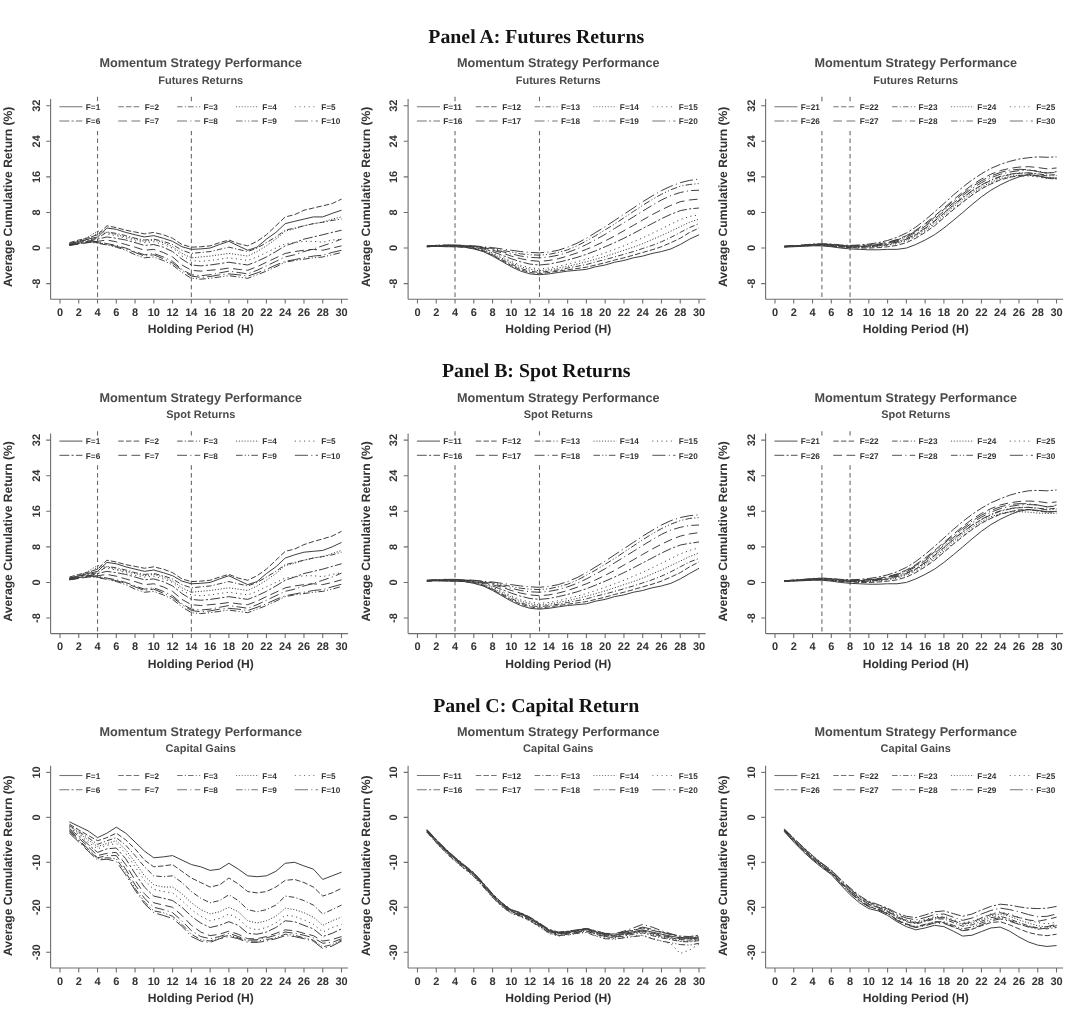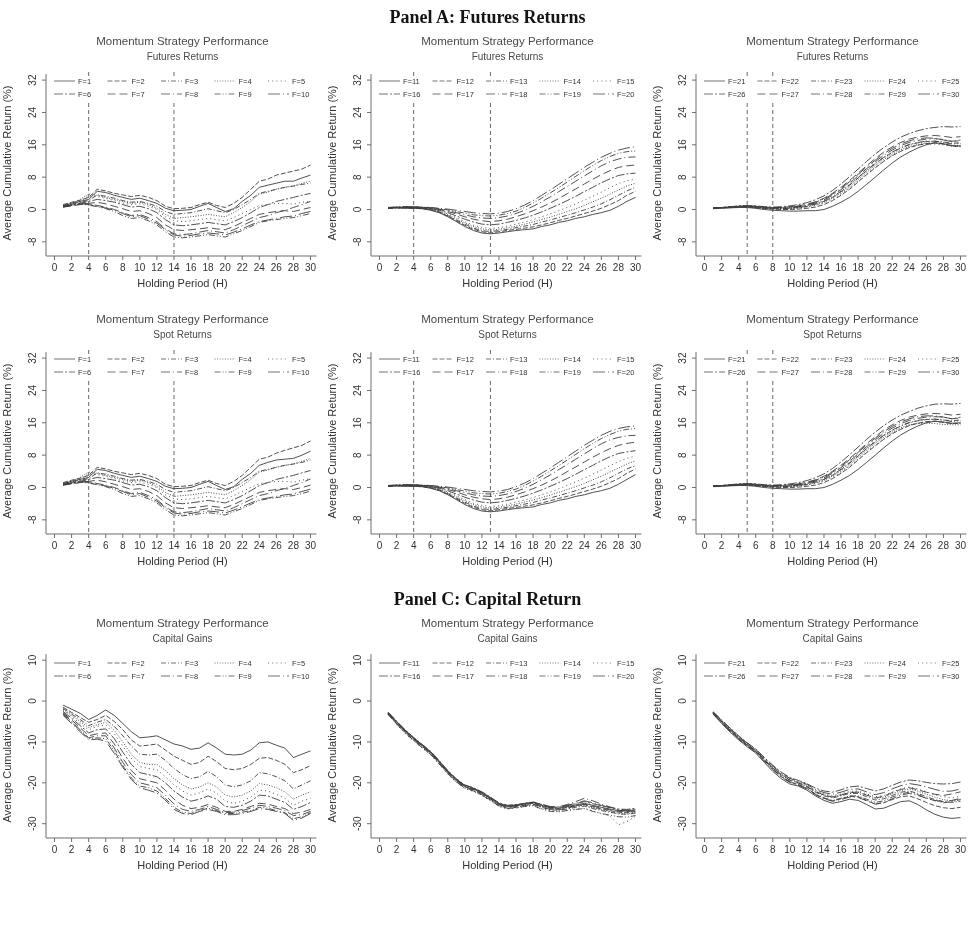--- a/index.html
+++ b/index.html
@@ -1,26 +1,26 @@
 <!DOCTYPE html>
 <html><head>
 <meta charset="utf-8">
 <style>
   html,body{margin:0;padding:0;background:#ffffff;}
-  .page{width:975px;padding-top:4px;font-family:"Liberation Sans",sans-serif;}
+  .page{width:975px;padding-top:20px;font-family:"Liberation Sans",sans-serif;}
   .panel-heading{
     text-align:center;
     font-family:"Liberation Serif",serif;
     font-weight:bold;
     font-size:18px;
     color:#141414;
     height:26px;
     line-height:26px;
   }
-  .chart-row{display:flex;justify-content:flex-start;}
+  .chart-row{display:flex;justify-content:flex-start;font-weight:bold;}
   .chart{width:325px;height:278px;}
   svg text{font-family:"Liberation Sans",sans-serif;}
 </style>
 </head>
 <body>
 
 <div class="page">
   <section>
     <div class="panel-heading">Panel A: Futures Returns</div>
     <div class="chart-row">
@@ -338,20 +338,21 @@
               <text x="238.5" y="67" font-size="7.5" fill="#333333">F=29</text>
             </g>
             <g>
               <line x1="268" y1="64" x2="289" y2="64" stroke="#757575" stroke-width="1" stroke-dasharray="12,3,1,3"></line>
               <text x="292" y="67" font-size="7.5" fill="#333333">F=30</text>
             </g>
           </svg></div>
       </div>
   </section>
   <section>
+    <div class="panel-heading">Panel B: Spot Returns</div>
     <div class="chart-row">
         <div class="chart"><svg width="325" height="278" viewBox="0 0 325 278">
             <text x="182.5" y="15" text-anchor="middle" font-size="11.5" fill="#4a4a4a">Momentum Strategy Performance</text>
             <text x="182.5" y="30" text-anchor="middle" font-size="10" fill="#4a4a4a">Spot Returns</text>
             <text x="11" y="133" text-anchor="middle" font-size="11" fill="#333333" transform="rotate(-90 11 133)">Average Cumulative Return (%)</text>
             <line x1="46" y1="44.10869565217391" x2="46" y2="226" stroke="#6e6e6e" stroke-width="1"></line>
             <line x1="46" y1="226" x2="316.46875" y2="226" stroke="#6e6e6e" stroke-width="1"></line>
             <line x1="42" y1="211.84782608695653" x2="46" y2="211.84782608695653" stroke="#6e6e6e" stroke-width="1"></line>
             <text x="36" y="211.84782608695653" text-anchor="middle" font-size="10" fill="#333333" transform="rotate(-90 36 211.84782608695653)">-8</text>
             <line x1="42" y1="179.5" x2="46" y2="179.5" stroke="#6e6e6e" stroke-width="1"></line>

